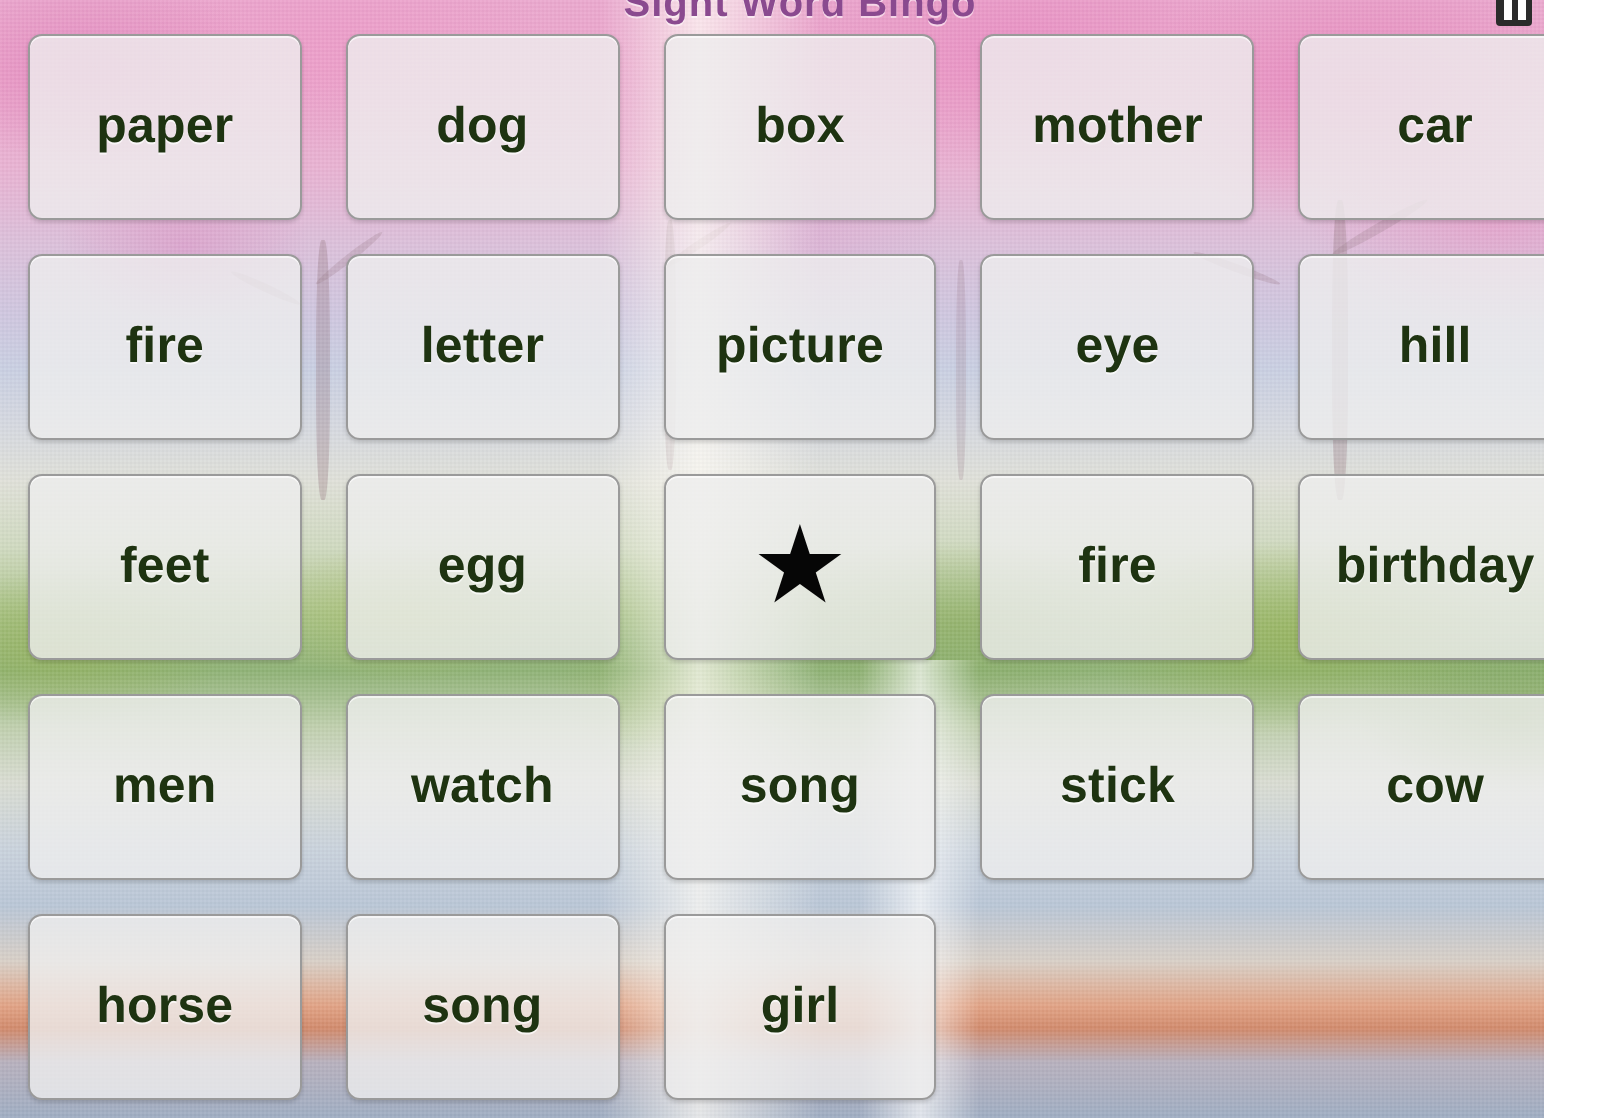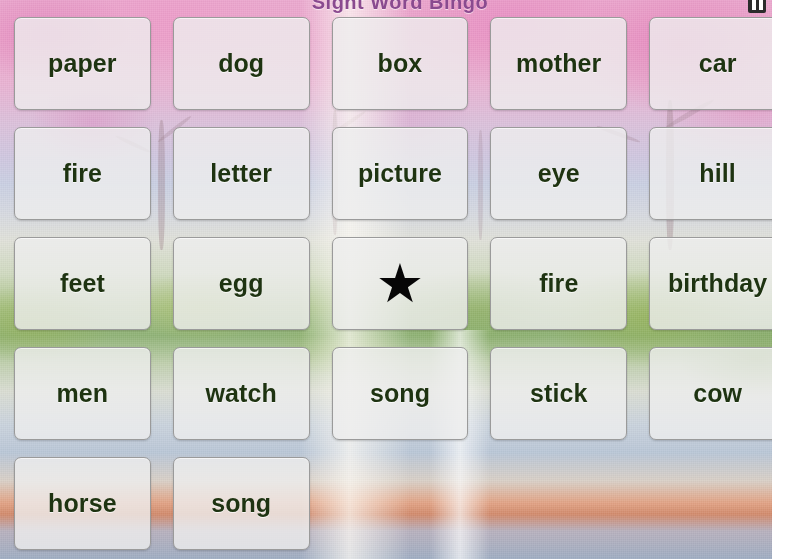--- a/index.html
+++ b/index.html
@@ -258,15 +258,18 @@
       </div>
       <div class="tile">
         <span class="word">cow</span>
       </div>
       <div class="tile">
         <span class="word">horse</span>
       </div>
       <div class="tile">
         <span class="word">song</span>
       </div>
+      <div class="tile">
+        <span class="word">girl</span>
+      </div>
     </div>
 
 </div>
 
 </body></html>

